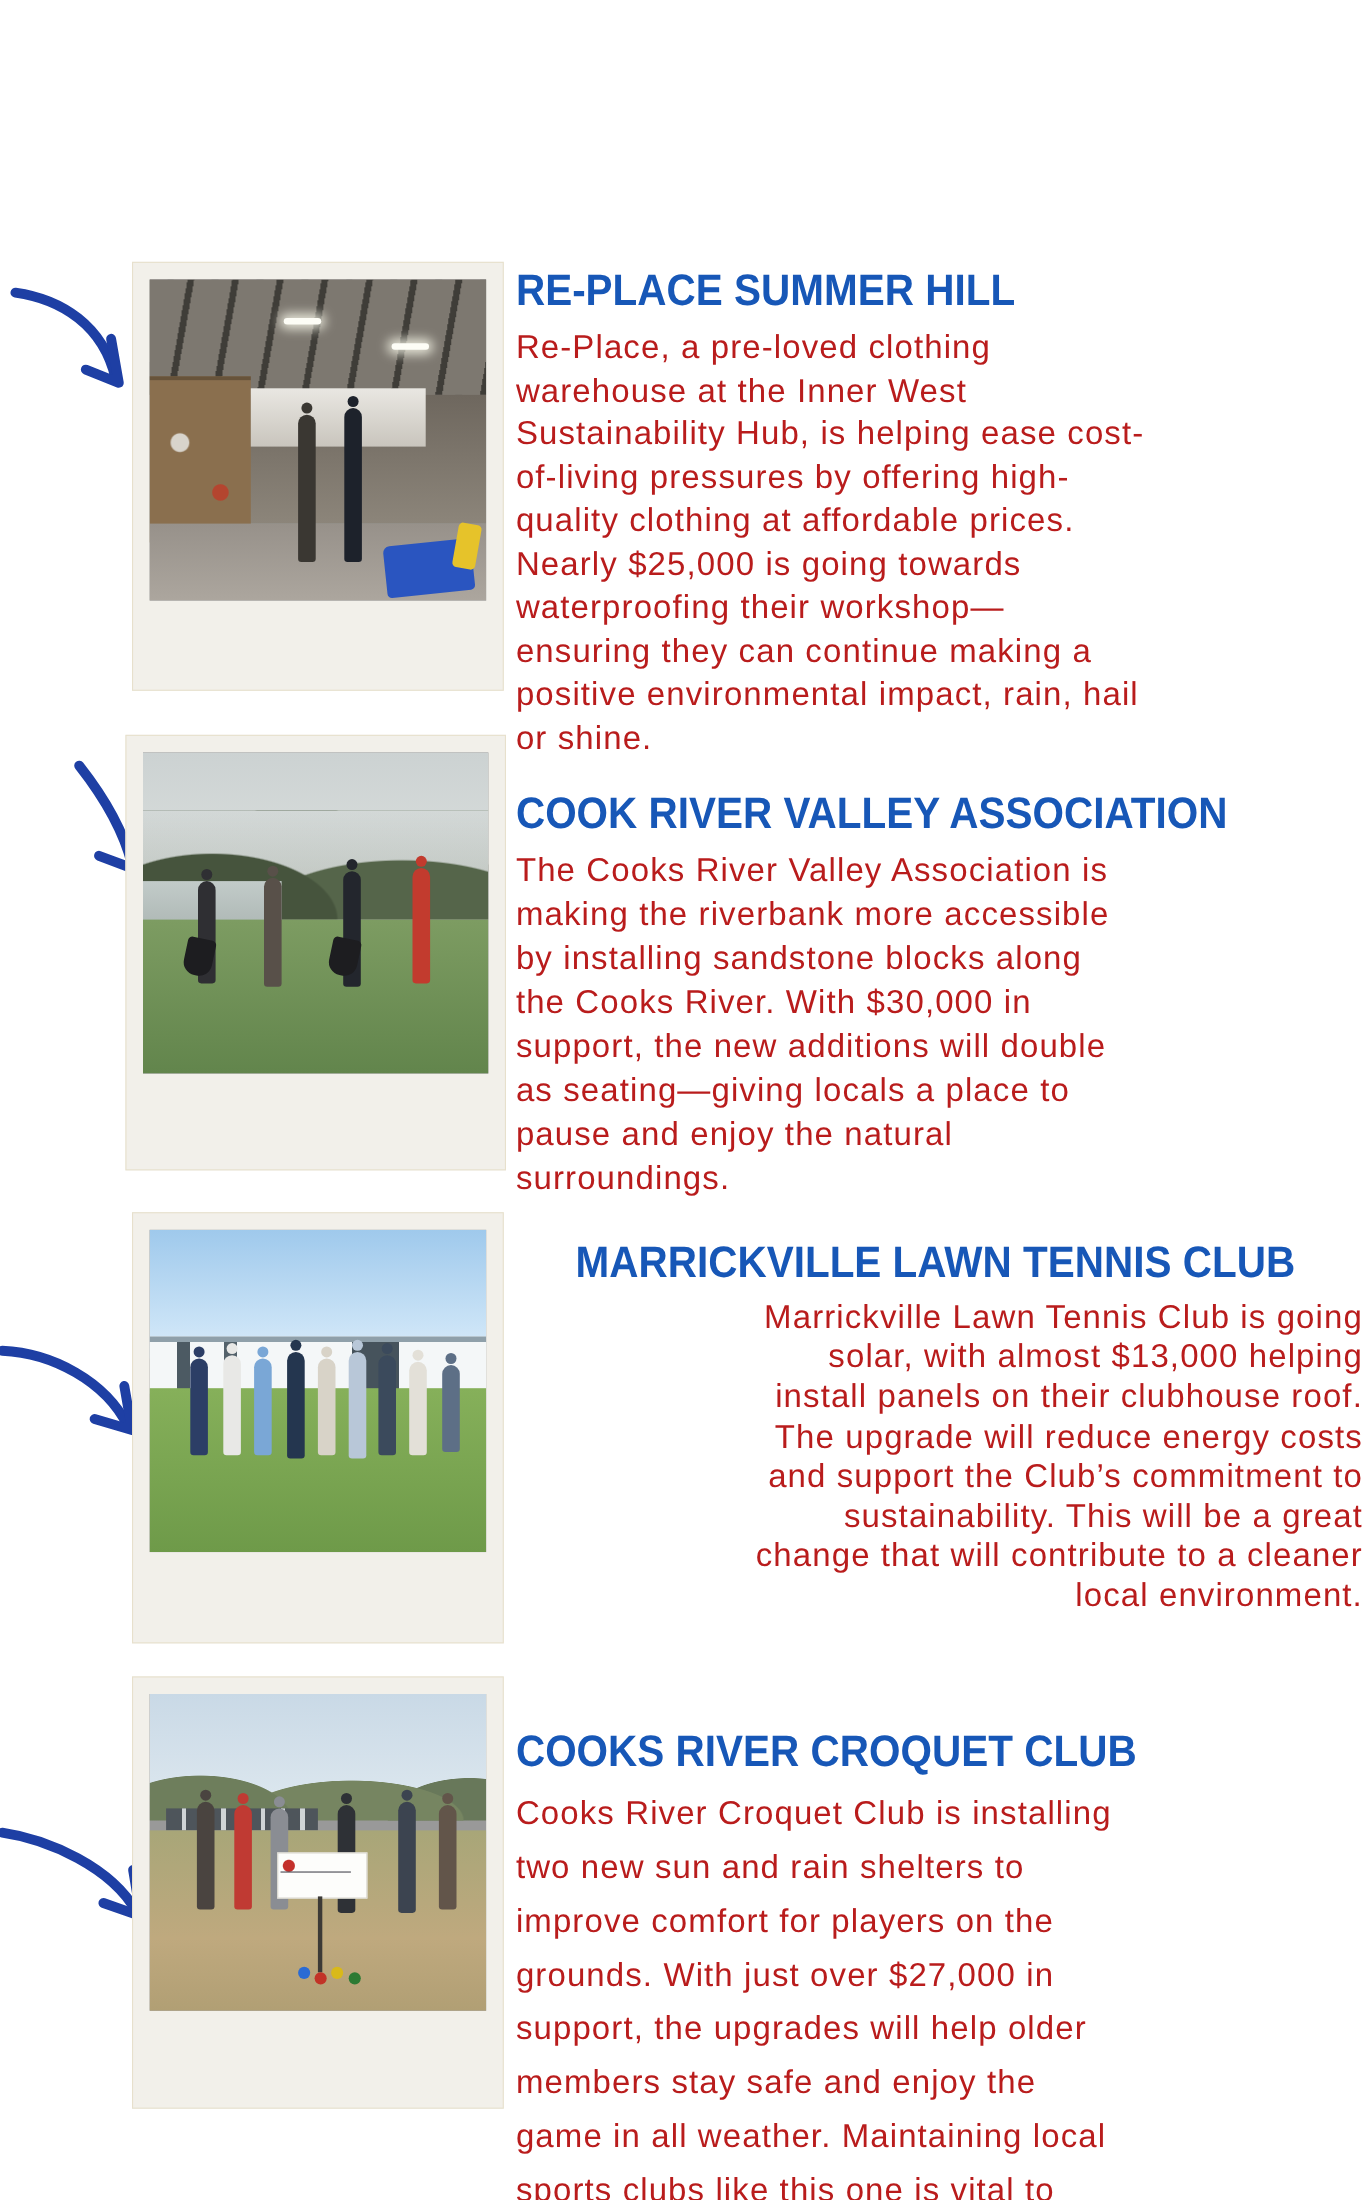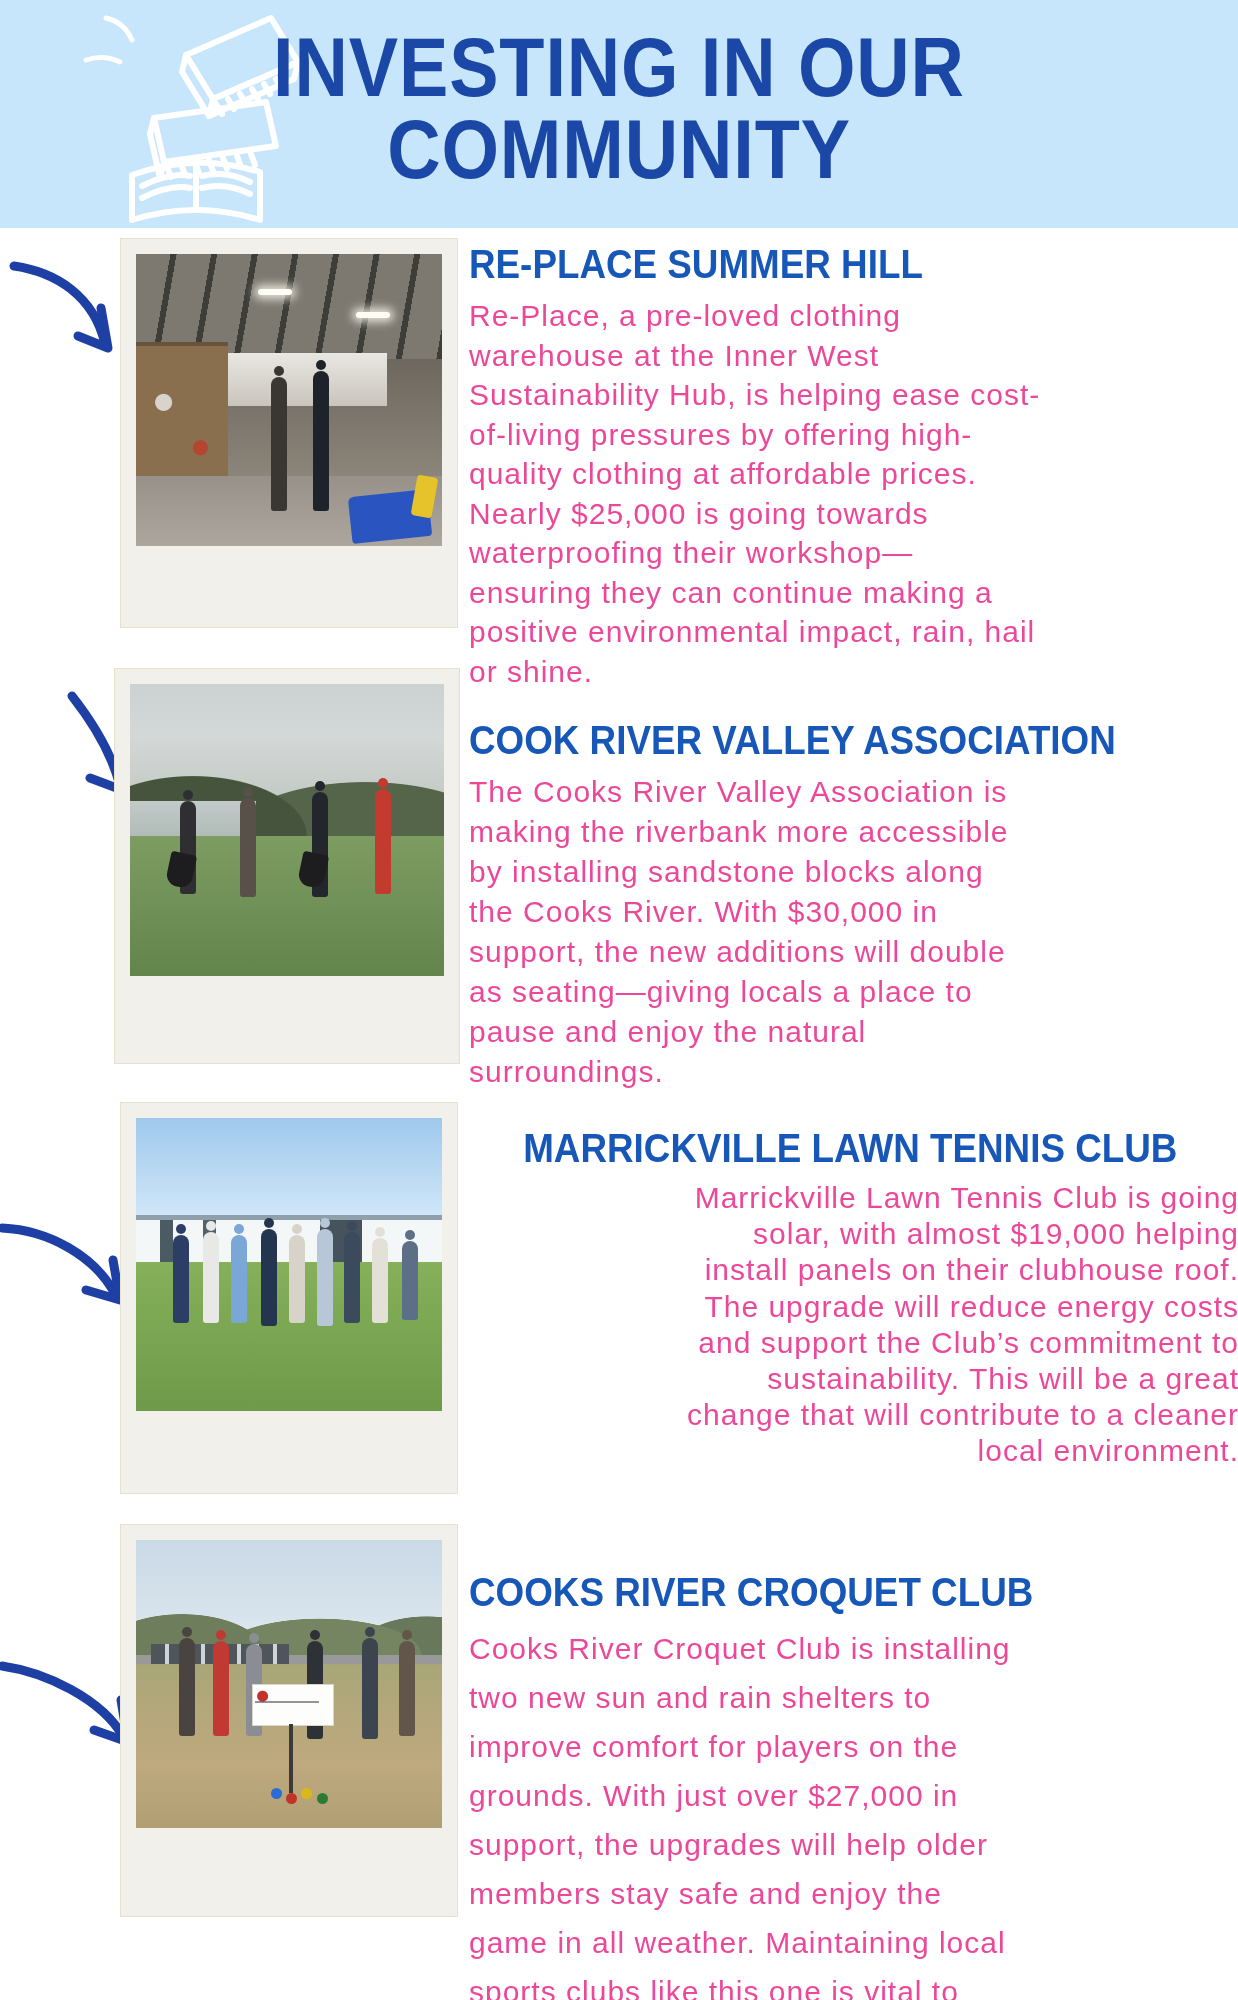--- a/index.html
+++ b/index.html
@@ -111,50 +111,33 @@
   .s4c .ball2{left:49%;top:88%;width:11px;height:11px;border-radius:50%;background:#c23327;}
   .s4c .ball3{left:54%;top:86%;width:11px;height:11px;border-radius:50%;background:#d9b919;}
   .s4c .ball4{left:59%;top:88%;width:11px;height:11px;border-radius:50%;background:#2c7a33;}
   
   .txt{position:absolute;left:469px;width:770px;}
   .txt h2{
     margin:0;color:#1757b7;font-size:40px;line-height:48px;font-weight:800;
     transform:scaleX(.92);transform-origin:left center;white-space:nowrap;
   }
   .txt p{
-    margin:8px 0 0 0;color:#ec4899;font-size:30px;letter-spacing:1px;
+    margin:8px 0 0 0;color:#b91c1c;font-size:30px;letter-spacing:1px;
     white-space:pre-line;
   }
   .sec1{top:240px;}  .sec1 p{line-height:39.5px;}
   .sec2{top:716px;}  .sec2 p{line-height:40px;}
   .sec3{top:1124px;text-align:right;} .sec3 p{line-height:36.2px;}
   .sec4{top:1568px;} .sec4 p{line-height:49px;}
 </style>
 </head>
 <body>
 
 <div class="page">
 
-  <header class="header">
-    <svg class="books" viewBox="0 0 360 228" fill="none" stroke="#ffffff" stroke-width="6" stroke-linecap="round" stroke-linejoin="round">
-      <path d="M150 55 L235 18 L262 62 L177 99 Z"></path>
-      <path d="M150 55 L146 72 L173 116 L177 99"></path>
-      <path d="M177 99 L262 62 L258 79 L173 116"></path>
-      <path d="M180 104 l6 10 M192 99 l6 10 M204 94 l6 10 M216 89 l6 10 M228 84 l6 10 M240 79 l6 10"></path>
-      <path d="M118 118 L230 102 L240 146 L128 162 Z"></path>
-      <path d="M118 118 L114 134 L124 178 L128 162"></path>
-      <path d="M131 166 l4 11 M145 164 l4 11 M159 162 l4 11 M173 160 l4 11 M187 158 l4 11 M201 156 l4 11 M215 154 l4 11"></path>
-      <path d="M96 175 Q 160 152 224 172 L224 220 Q 160 200 96 220 Z"></path>
-      <path d="M160 158 L160 206"></path>
-      <path d="M106 186 Q 134 172 154 176 M106 198 Q 134 184 154 188 M166 176 Q 190 170 214 182 M166 188 Q 190 182 214 194"></path>
-      <path d="M96 40 q-8 -18 -26 -22 M84 62 q-16 -8 -34 -2" stroke-width="5"></path>
-    </svg>
-    <h1 class="title">INVESTING IN OUR
-COMMUNITY</h1>
-  </header>
 
   <svg class="arrow a1" viewBox="0 0 115 125">
     <path d="M6 14 C 48 20, 86 44, 97 92"></path>
     <path d="M70 84 L100 96 L93 56"></path>
   </svg>
   <svg class="arrow a2" viewBox="0 0 105 122">
     <path d="M16 8 C 38 36, 56 66, 64 98"></path>
     <path d="M34 90 L66 102 L68 64"></path>
   </svg>
   <svg class="arrow a3" viewBox="0 0 140 120">
@@ -257,21 +240,21 @@
 the Cooks River. With $30,000 in
 support, the new additions will double
 as seating—giving locals a place to
 pause and enjoy the natural
 surroundings.</p>
   </section>
 
   <section class="txt sec3">
     <h2>MARRICKVILLE LAWN TENNIS CLUB</h2>
     <p>Marrickville Lawn Tennis Club is going
-solar, with almost $19,000 helping
+solar, with almost $13,000 helping
 install panels on their clubhouse roof.
 The upgrade will reduce energy costs
 and support the Club’s commitment to
 sustainability. This will be a great
 change that will contribute to a cleaner
 local environment.</p>
   </section>
 
   <section class="txt sec4">
     <h2>COOKS RIVER CROQUET CLUB</h2>

